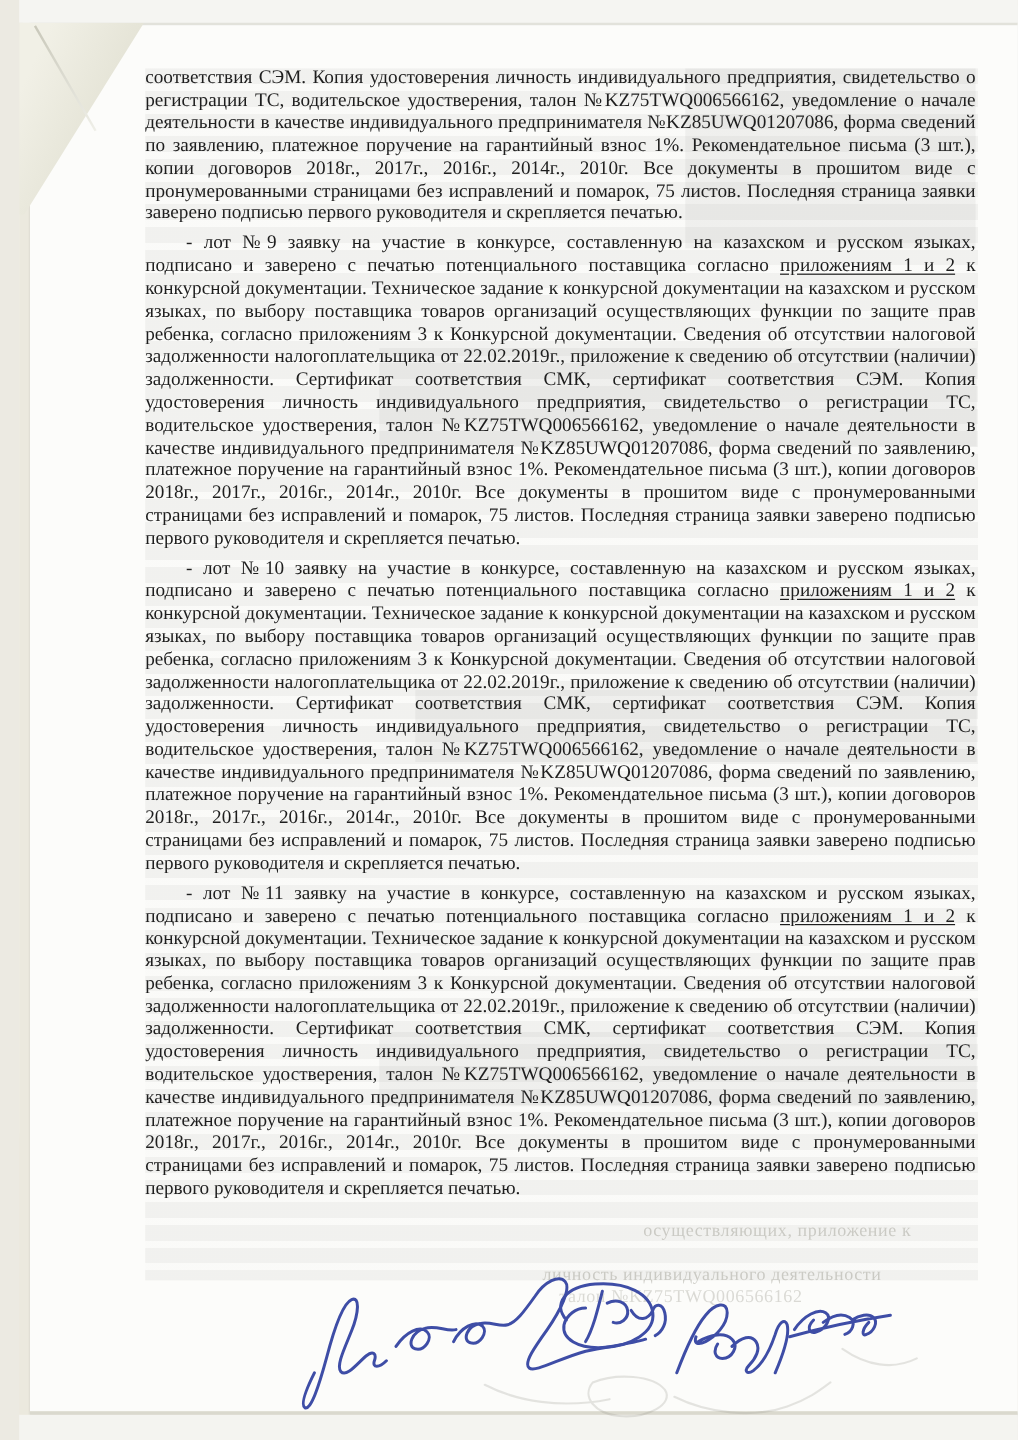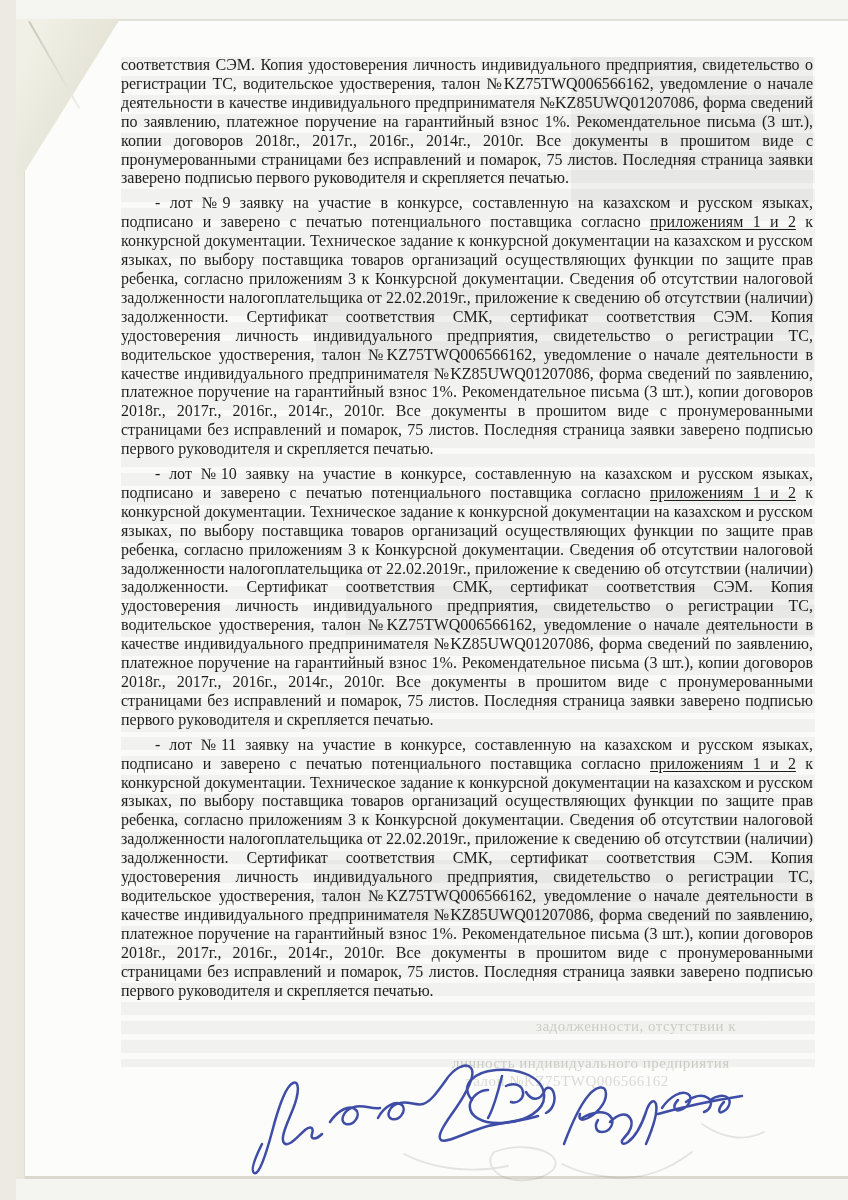--- a/index.html
+++ b/index.html
@@ -102,22 +102,22 @@
   <div class="doc">
     <p class="para">соответствия СЭМ. Копия удостоверения личность индивидуального предприятия, свидетельство о регистрации ТС, водительское удостверения, талон №KZ75TWQ006566162, уведомление о начале деятельности в качестве индивидуального предпринимателя №KZ85UWQ01207086, форма сведений по заявлению, платежное поручение на гарантийный взнос 1%. Рекомендательное письма (3 шт.), копии договоров 2018г., 2017г., 2016г., 2014г., 2010г. Все документы в прошитом виде с пронумерованными страницами без исправлений и помарок, 75 листов. Последняя страница заявки заверено подписью первого руководителя и скрепляется печатью.</p>
 
     <p class="para lot"><span>- лот №9 заявку на участие в конкурсе, составленную на казахском и русском языках, подписано и заверено с печатью потенциального поставщика согласно </span><span class="u">приложениям 1 и 2</span><span> к конкурсной документации. Техническое задание к конкурсной документации на казахском и русском языках, по выбору поставщика товаров организаций осуществляющих функции по защите прав ребенка, согласно приложениям 3 к Конкурсной документации. Сведения об отсутствии налоговой задолженности налогоплательщика от 22.02.2019г., приложение к сведению об отсутствии (наличии) задолженности. Сертификат соответствия СМК, сертификат соответствия СЭМ. Копия удостоверения личность индивидуального предприятия, свидетельство о регистрации ТС, водительское удостверения, талон №KZ75TWQ006566162, уведомление о начале деятельности в качестве индивидуального предпринимателя №KZ85UWQ01207086, форма сведений по заявлению, платежное поручение на гарантийный взнос 1%. Рекомендательное письма (3 шт.), копии договоров 2018г., 2017г., 2016г., 2014г., 2010г. Все документы в прошитом виде с пронумерованными страницами без исправлений и помарок, 75 листов. Последняя страница заявки заверено подписью первого руководителя и скрепляется печатью.</span></p>
 
     <p class="para lot"><span>- лот №10 заявку на участие в конкурсе, составленную на казахском и русском языках, подписано и заверено с печатью потенциального поставщика согласно </span><span class="u">приложениям 1 и 2</span><span> к конкурсной документации. Техническое задание к конкурсной документации на казахском и русском языках, по выбору поставщика товаров организаций осуществляющих функции по защите прав ребенка, согласно приложениям 3 к Конкурсной документации. Сведения об отсутствии налоговой задолженности налогоплательщика от 22.02.2019г., приложение к сведению об отсутствии (наличии) задолженности. Сертификат соответствия СМК, сертификат соответствия СЭМ. Копия удостоверения личность индивидуального предприятия, свидетельство о регистрации ТС, водительское удостверения, талон №KZ75TWQ006566162, уведомление о начале деятельности в качестве индивидуального предпринимателя №KZ85UWQ01207086, форма сведений по заявлению, платежное поручение на гарантийный взнос 1%. Рекомендательное письма (3 шт.), копии договоров 2018г., 2017г., 2016г., 2014г., 2010г. Все документы в прошитом виде с пронумерованными страницами без исправлений и помарок, 75 листов. Последняя страница заявки заверено подписью первого руководителя и скрепляется печатью.</span></p>
 
     <p class="para lot"><span>- лот №11 заявку на участие в конкурсе, составленную на казахском и русском языках, подписано и заверено с печатью потенциального поставщика согласно </span><span class="u">приложениям 1 и 2</span><span> к конкурсной документации. Техническое задание к конкурсной документации на казахском и русском языках, по выбору поставщика товаров организаций осуществляющих функции по защите прав ребенка, согласно приложениям 3 к Конкурсной документации. Сведения об отсутствии налоговой задолженности налогоплательщика от 22.02.2019г., приложение к сведению об отсутствии (наличии) задолженности. Сертификат соответствия СМК, сертификат соответствия СЭМ. Копия удостоверения личность индивидуального предприятия, свидетельство о регистрации ТС, водительское удостверения, талон №KZ75TWQ006566162, уведомление о начале деятельности в качестве индивидуального предпринимателя №KZ85UWQ01207086, форма сведений по заявлению, платежное поручение на гарантийный взнос 1%. Рекомендательное письма (3 шт.), копии договоров 2018г., 2017г., 2016г., 2014г., 2010г. Все документы в прошитом виде с пронумерованными страницами без исправлений и помарок, 75 листов. Последняя страница заявки заверено подписью первого руководителя и скрепляется печатью.</span></p>
   </div>
 
-  <div class="ghost ghost1">задолженности, отсутствии к</div>
-  <div class="ghost ghost3">личность индивидуального предприятия</div>
+  <div class="ghost ghost1">осуществляющих, приложение к</div>
+  <div class="ghost ghost3">личность индивидуального деятельности</div>
   <div class="ghost ghost4">талон №KZ75TWQ006566162</div>
 
   <svg class="sigs" viewBox="0 0 560 150" xmlns="http://www.w3.org/2000/svg">
     <g fill="none" stroke="#8f8e85" stroke-width="1.8" stroke-linecap="round" opacity="0.22">
       <path d="M 178 102 C 205 116 242 122 282 114"></path>
       <path d="M 268 100 C 288 92 318 94 328 106 C 336 118 314 130 290 128 C 270 126 258 112 268 100"></path>
       <path d="M 336 112 C 364 126 402 130 430 120 C 448 114 458 106 466 100"></path>
       <path d="M 476 72 C 496 86 518 90 538 80"></path>
     </g>
     <g fill="none" stroke="#2e3f9f" stroke-width="2.5" stroke-linecap="round" stroke-linejoin="round" opacity="0.92">

